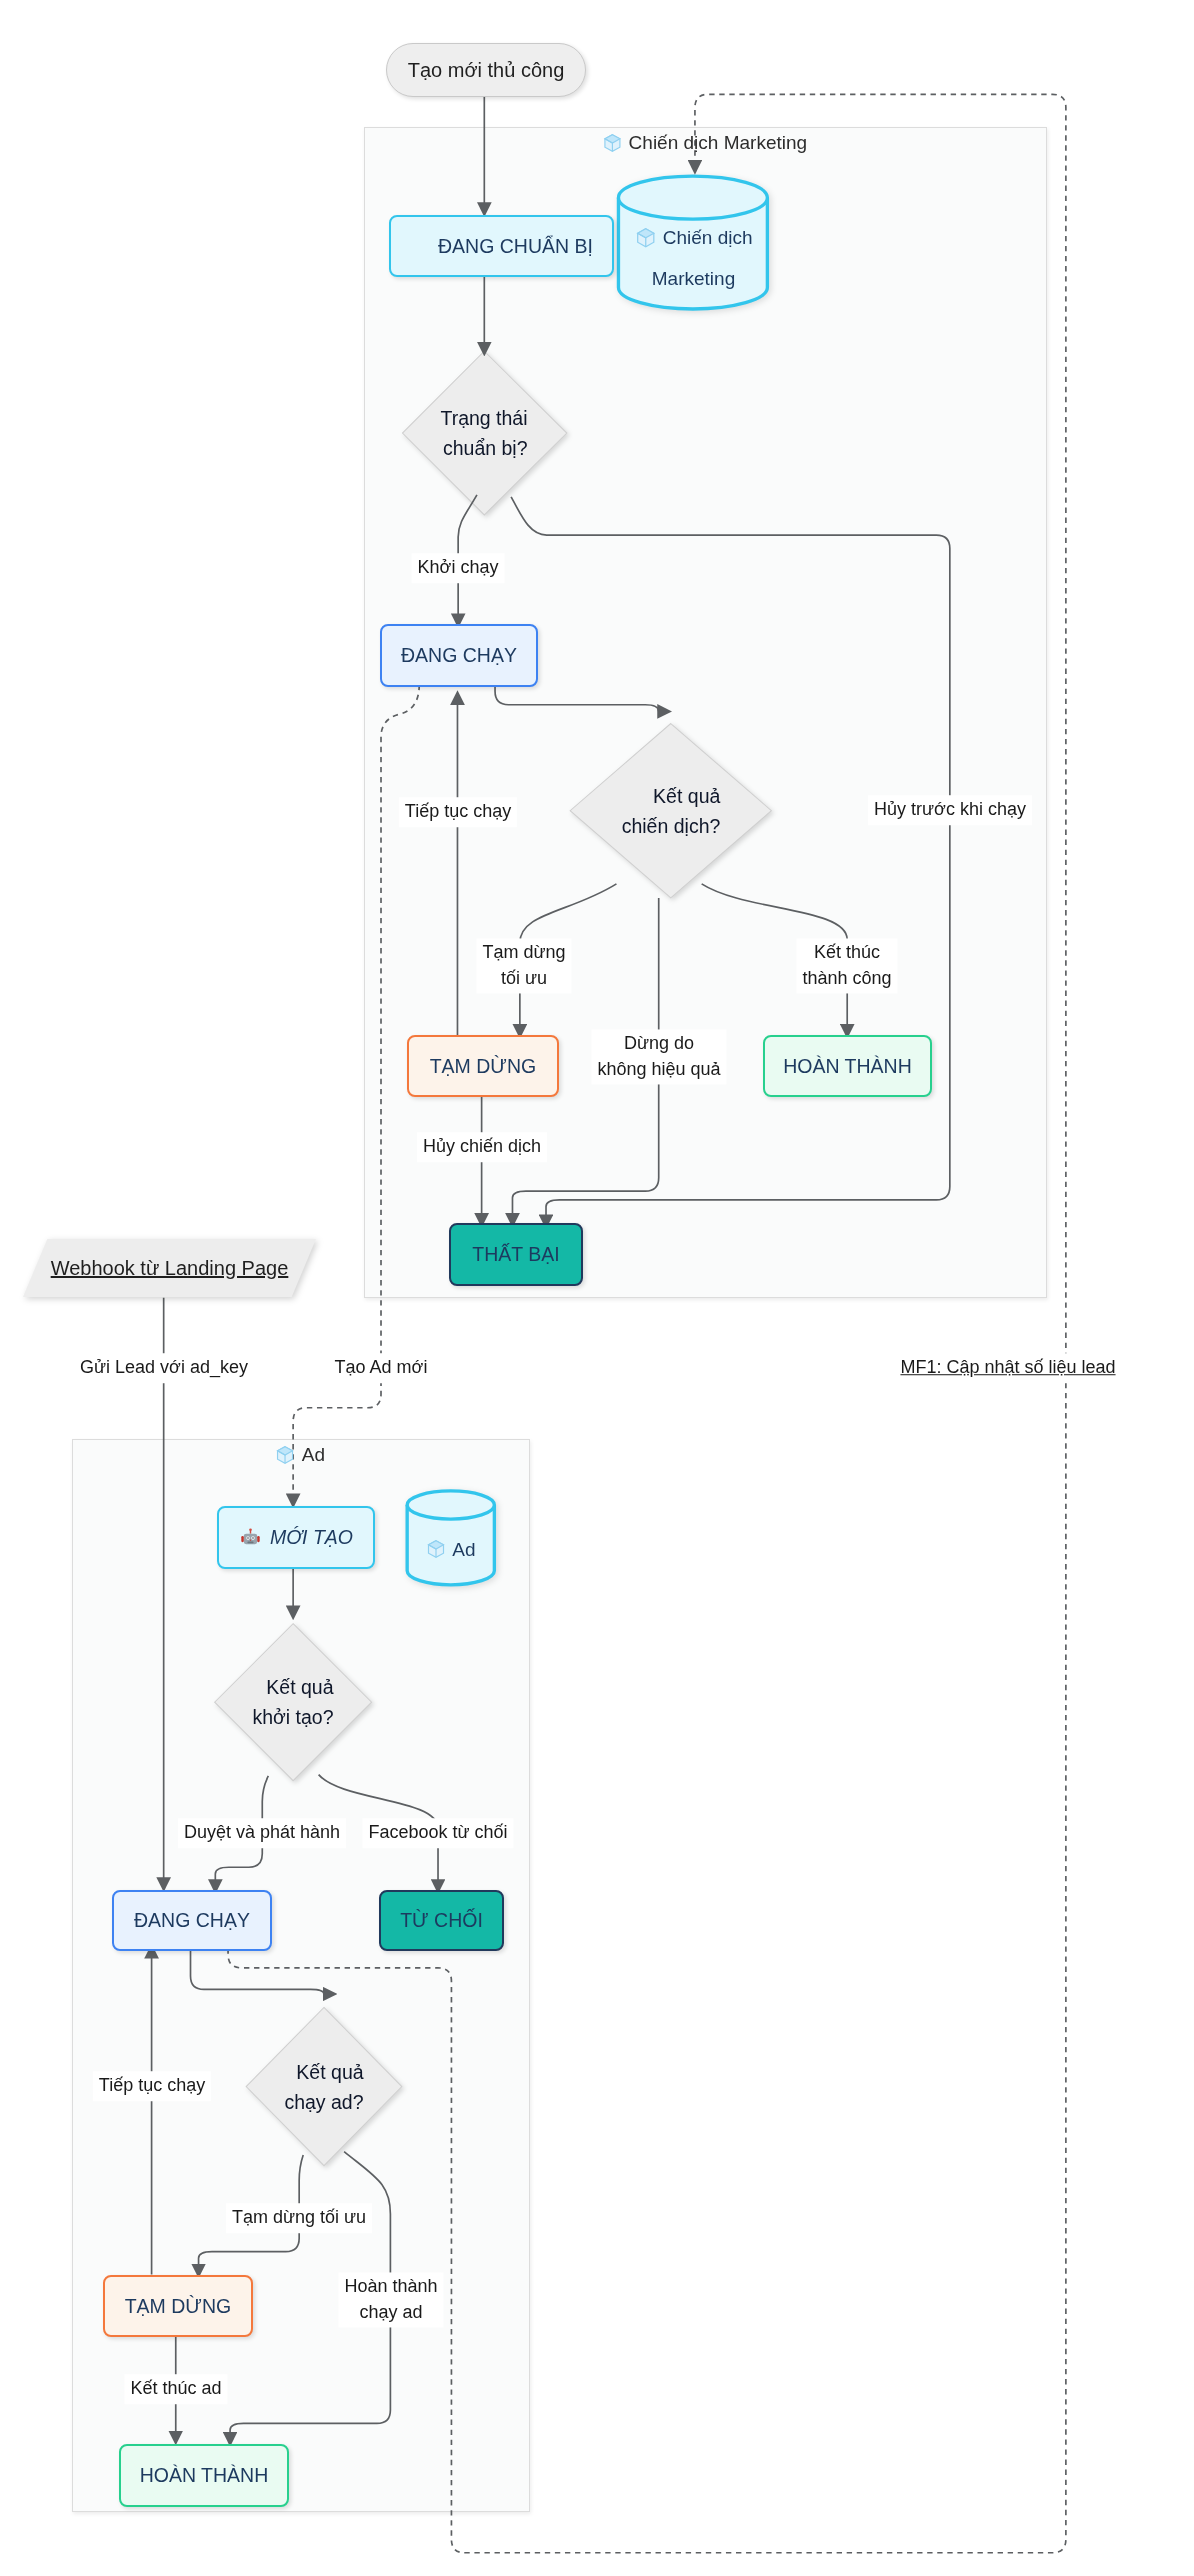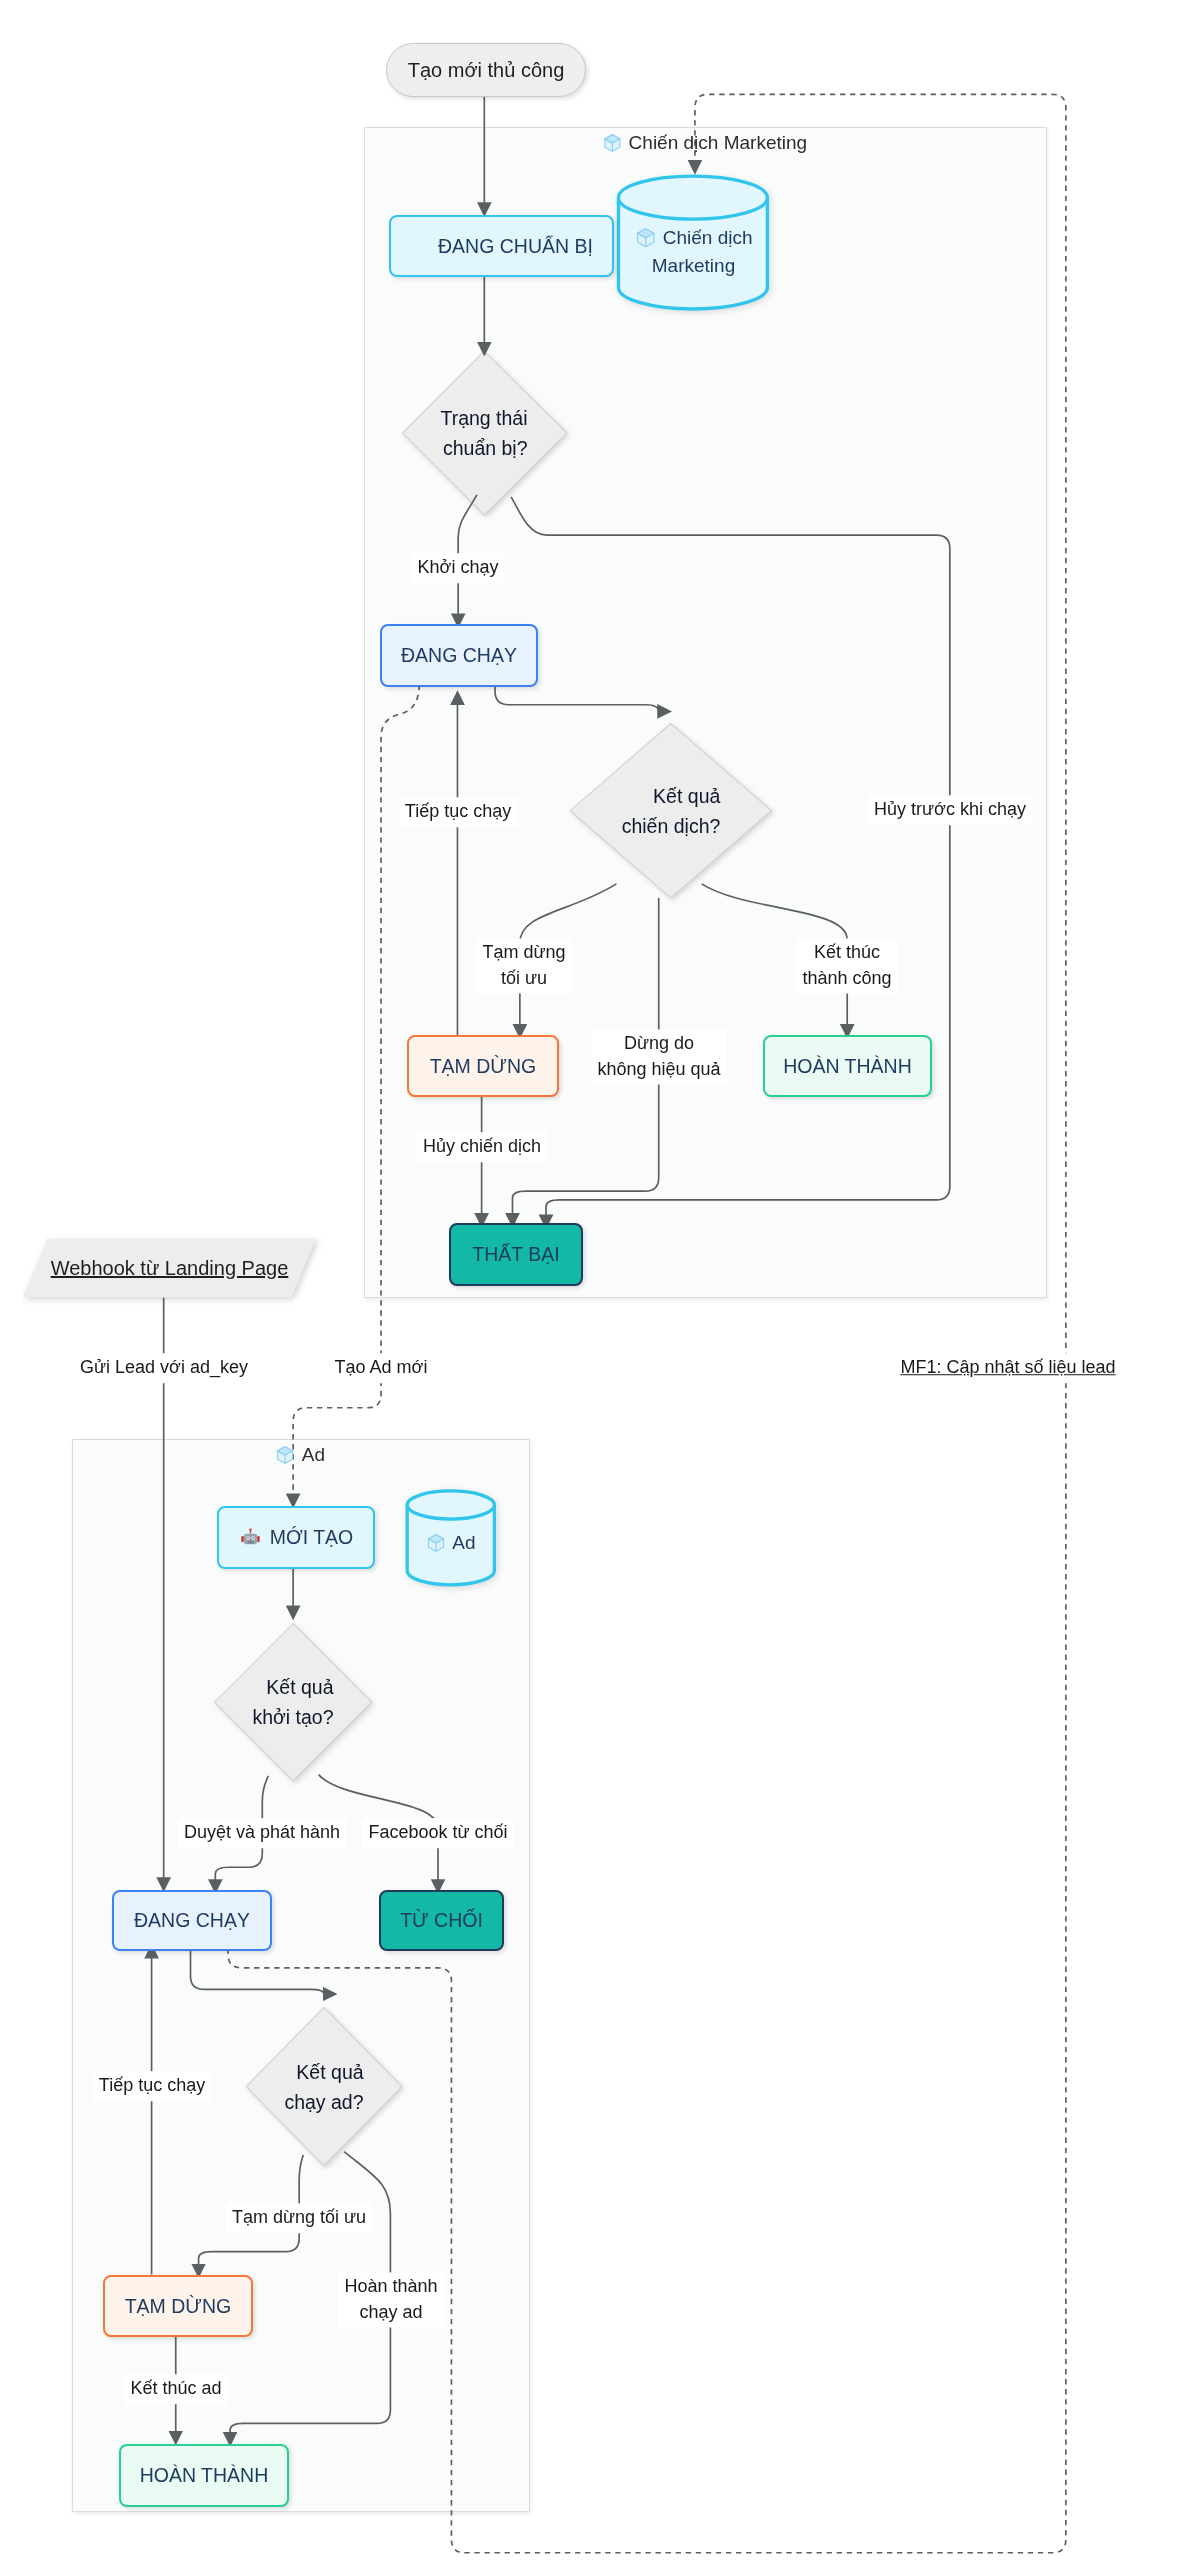--- a/index.html
+++ b/index.html
@@ -27,21 +27,21 @@
   .webhook{box-shadow:none;filter:drop-shadow(2px 2px 3.4px rgba(0,0,0,.18));
            background:transparent;border:none;}
   .elabel{position:absolute;transform:translate(-50%,-50%);background:#ffffff;
           padding:2px 6px;font-size:18px;color:#1a1a1a;text-align:center;
           line-height:1.42;white-space:nowrap;z-index:3;}
   .dlabel{position:absolute;transform:translate(-50%,-50%);font-size:19.5px;
           color:#0f172a;text-align:right;line-height:1.55;z-index:2;white-space:nowrap;}
   .dbtext{position:absolute;z-index:2;display:flex;flex-direction:column;
           align-items:center;justify-content:center;color:#1d3a5f;font-size:19px;
           line-height:1.45;}
-  .dbrow{display:flex;align-items:center;gap:6.7px;white-space:nowrap;}
+  .dbrow{display:flex;align-items:center;gap:6.7px;white-space:nowrap;margin-top:13px;}
   .icon{display:inline-flex;flex:none;}
 </style>
 </head>
 <body>
 
 <div id="canvas">
 
   <div class="subgraph" style="left:364px;top:127px;width:681px;height:1169px;"></div>
   <div class="subgraph" style="left:72px;top:1439px;width:456px;height:1071px;"></div>
 
@@ -141,21 +141,21 @@
 
   <div class="node dark" style="left:449px;top:1223px;width:130px;height:59px;">
     <span>THẤT BẠI</span>
   </div>
 
   <div class="node webhook" style="left:23px;top:1239px;width:293px;height:58px;">
     <div class="para-shape"></div>
     <span class="para-label">Webhook từ Landing Page</span>
   </div>
 
-  <div class="node cyan" style="left:217px;top:1506px;width:154px;height:59px;">
+  <div class="node cyan" style="left:217px;top:1506px;width:154px;height:59px;font-style:italic;">
     <span class="icon">
       <svg viewBox="0 0 24 24" width="23" height="23">
           <line x1="12" y1="8" x2="12" y2="5" stroke="#d34a3f" stroke-width="1.5"></line>
           <circle cx="12" cy="4" r="1.4" fill="#d34a3f"></circle>
           <rect x="5" y="8" width="14" height="11" rx="2.5" fill="#98a4ad"></rect>
           <rect x="2.4" y="10.5" width="2.6" height="6.4" rx="1.2" fill="#c5352c"></rect>
           <rect x="19" y="10.5" width="2.6" height="6.4" rx="1.2" fill="#c5352c"></rect>
           <circle cx="9.4" cy="12.6" r="1.9" fill="#f3f6f8"></circle>
           <circle cx="14.6" cy="12.6" r="1.9" fill="#f3f6f8"></circle>
           <circle cx="9.4" cy="12.6" r="0.8" fill="#3a3f44"></circle>

